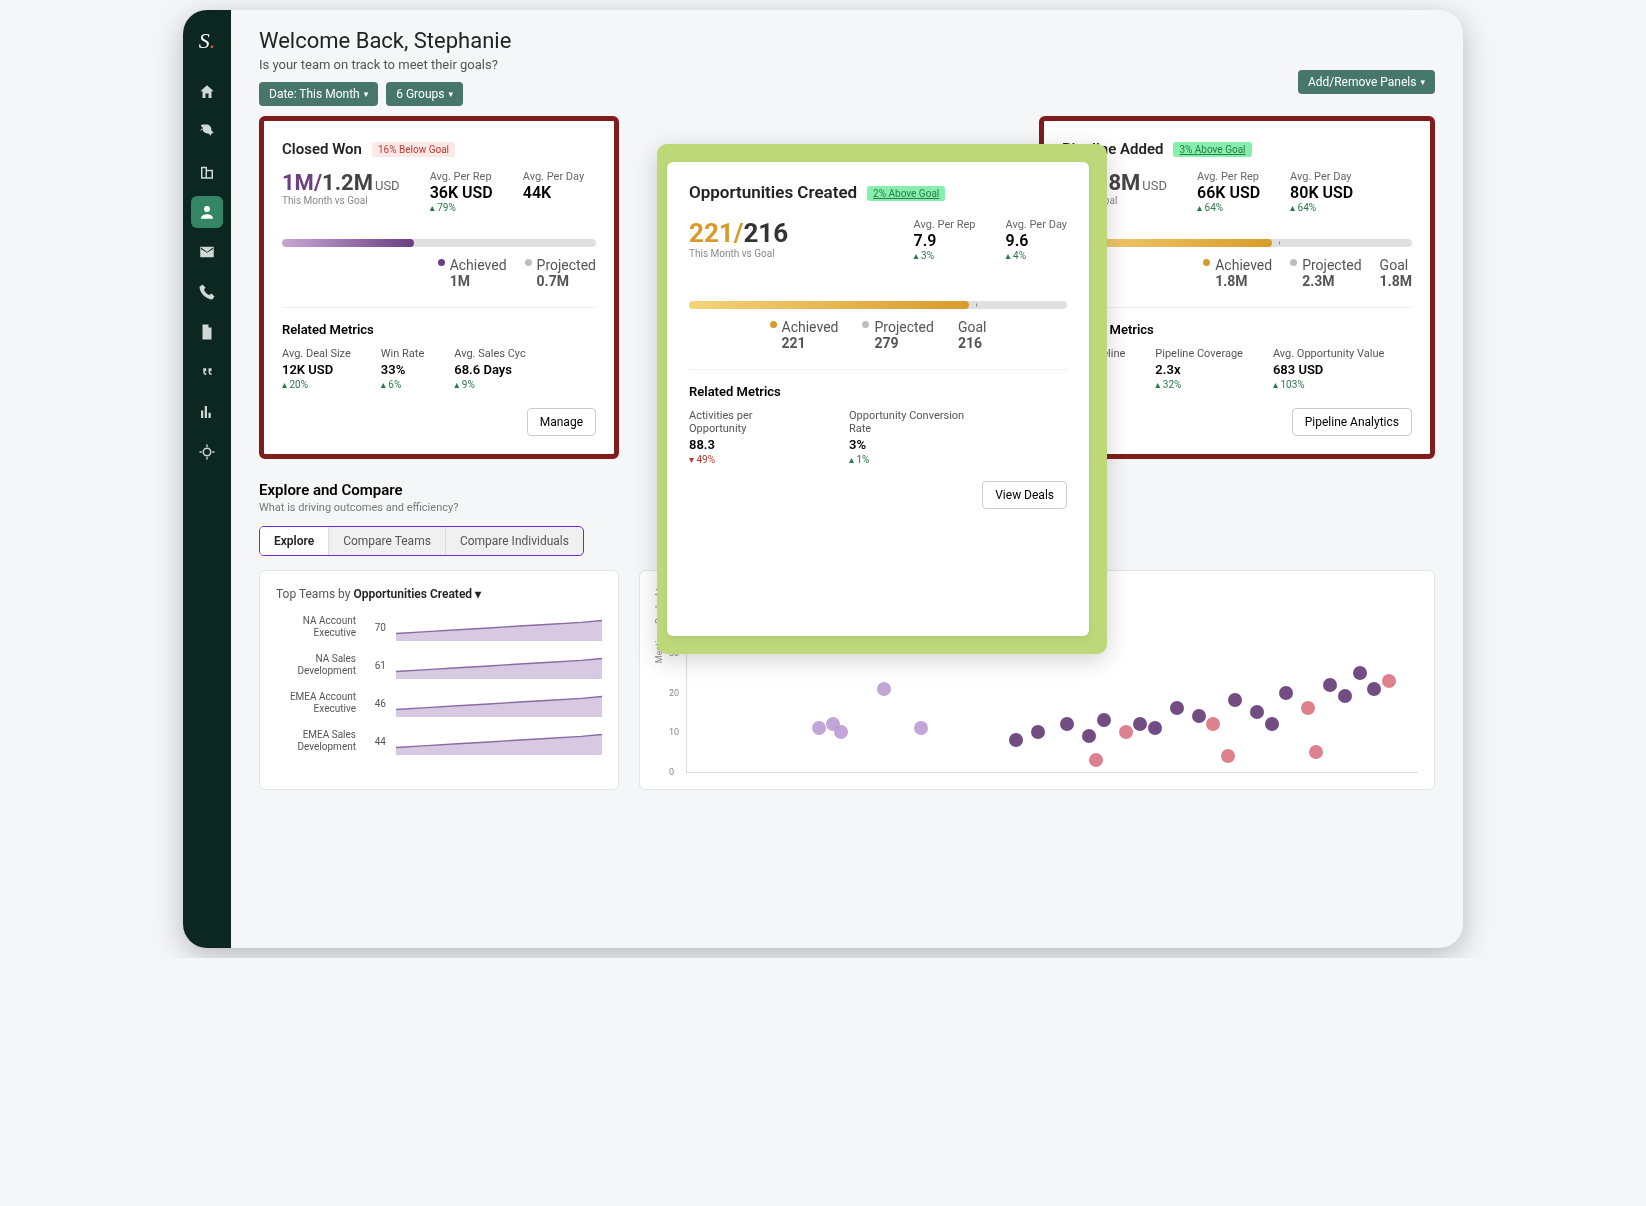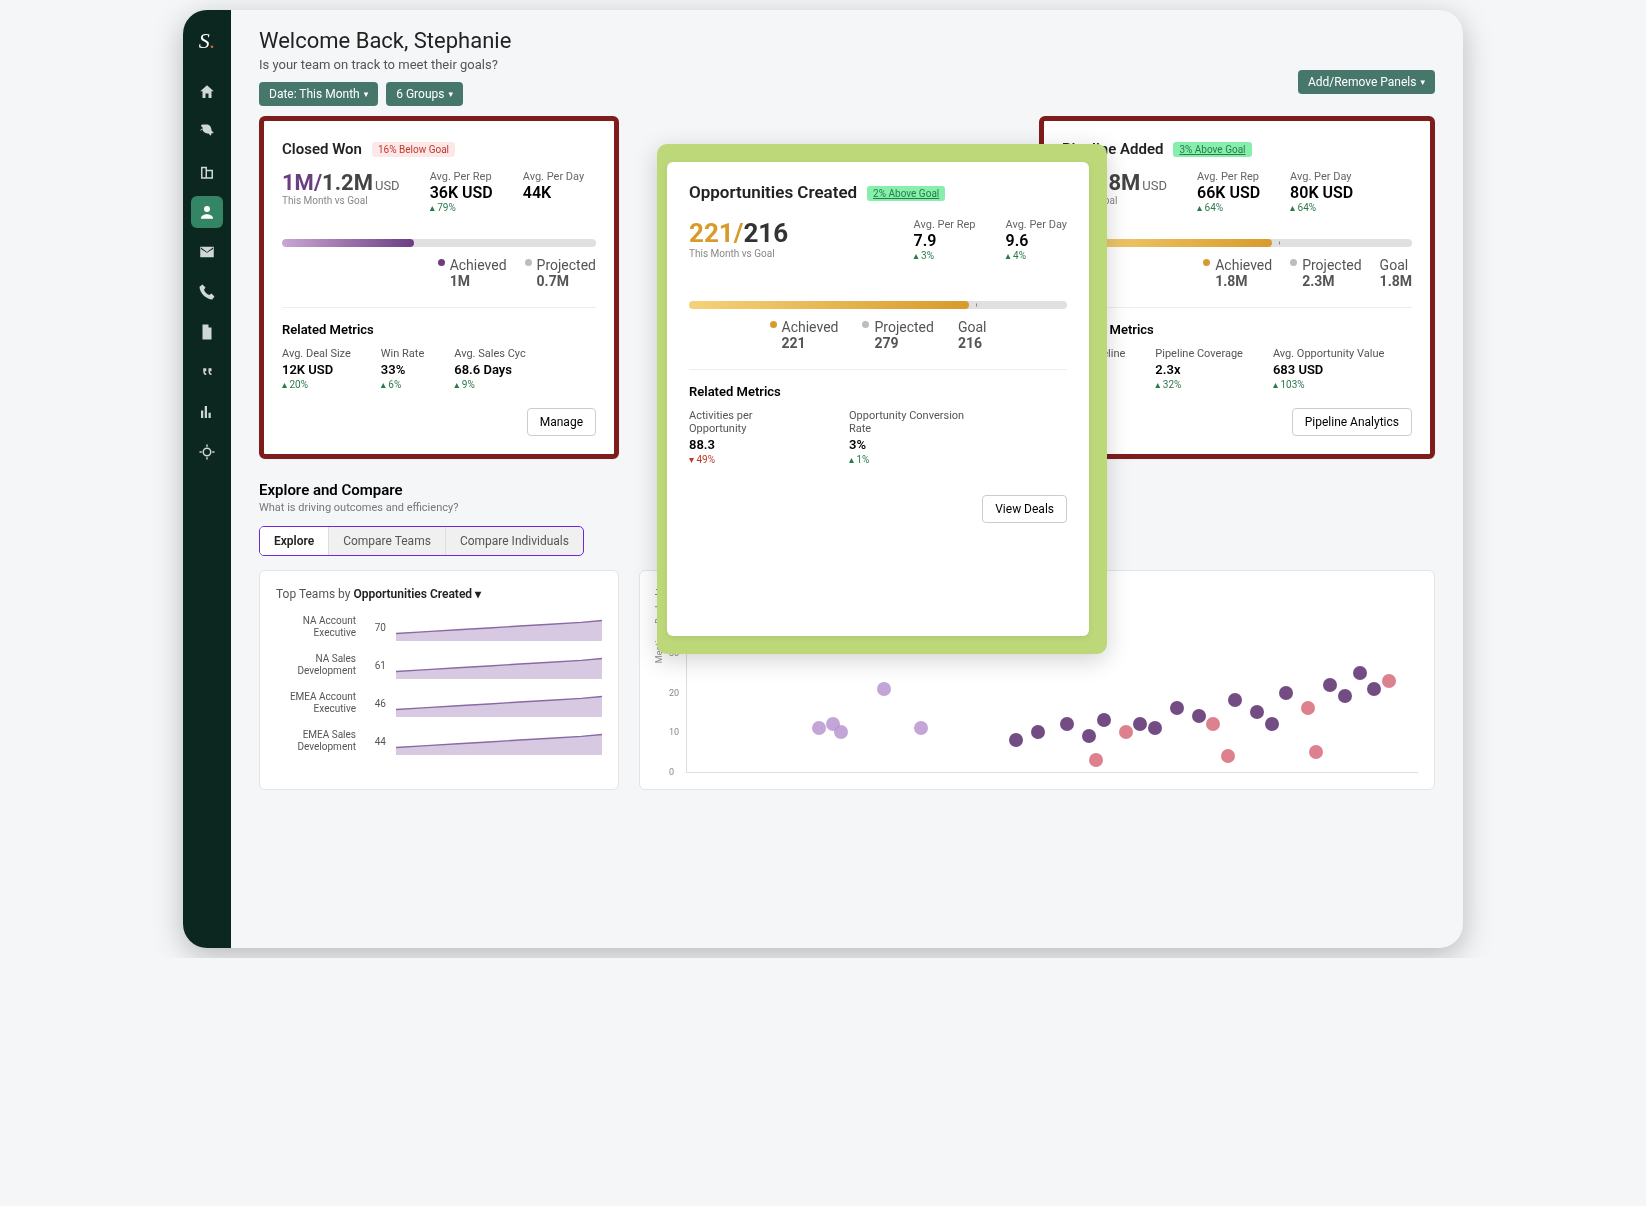--- a/index.html
+++ b/index.html
@@ -411,18 +411,18 @@
               <div class="lbl">Activities per Opportunity</div>
               <div class="val">88.3</div>
               <div class="delta down">▾ <span>49%</span></div>
             </div>
           <div class="rm" style="max-width:140px;">
               <div class="lbl">Opportunity Conversion Rate</div>
               <div class="val">3%</div>
               <div class="delta up">▴ <span>1%</span></div>
             </div>
         </div>
-        <div class="card-btn" style="margin-top:30px;"><button class="btn-outline">View Deals</button></div>
+        <div class="card-btn" style="margin-top:16px;"><button class="btn-outline">View Deals</button></div>
       </div>
     </div>
 
   </div>
 </div>
 
 </body></html>

